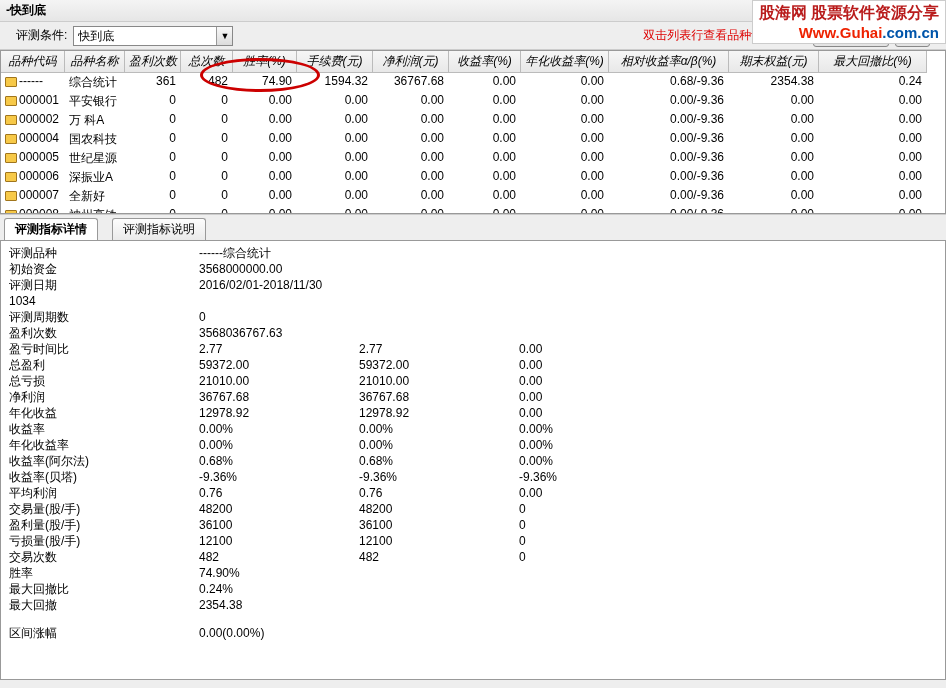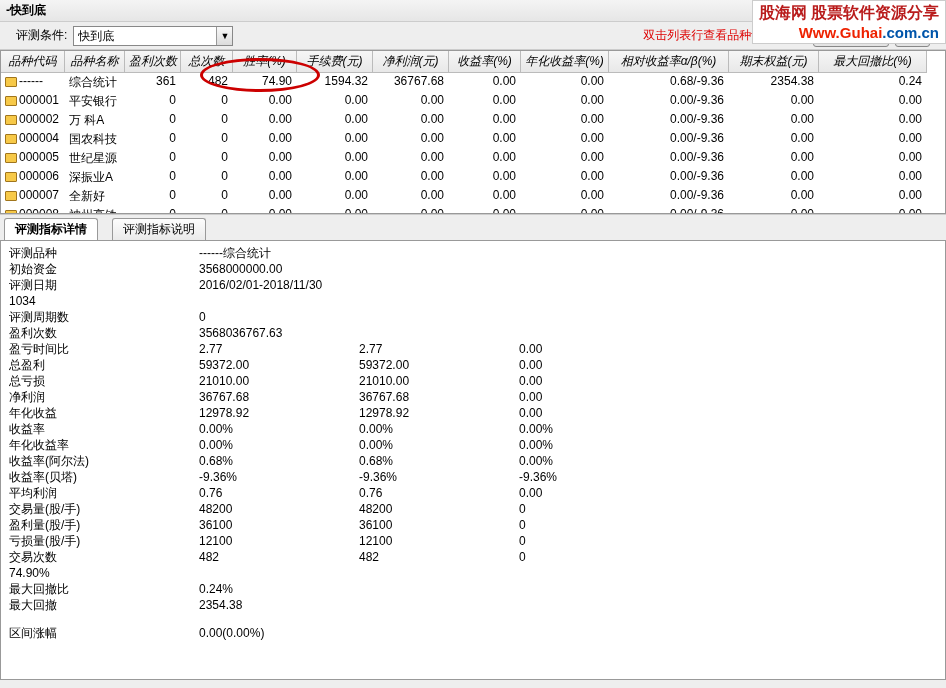--- a/index.html
+++ b/index.html
@@ -423,20 +423,21 @@
       </div>
       <div class="detail-row">
         <span class="k">交易次数</span>
         <span class="v">482</span>
         <span class="v">482</span>
         <span class="v">0</span>
       </div>
     </div>
   <div id="detail-single">
       <div class="detail-row">
+        <span class="k">胜率</span>
         <span class="v">74.90%</span>
       </div>
       <div class="detail-row">
         <span class="k">最大回撤比</span>
         <span class="v">0.24%</span>
       </div>
       <div class="detail-row">
         <span class="k">最大回撤</span>
         <span class="v">2354.38</span>
       </div>

